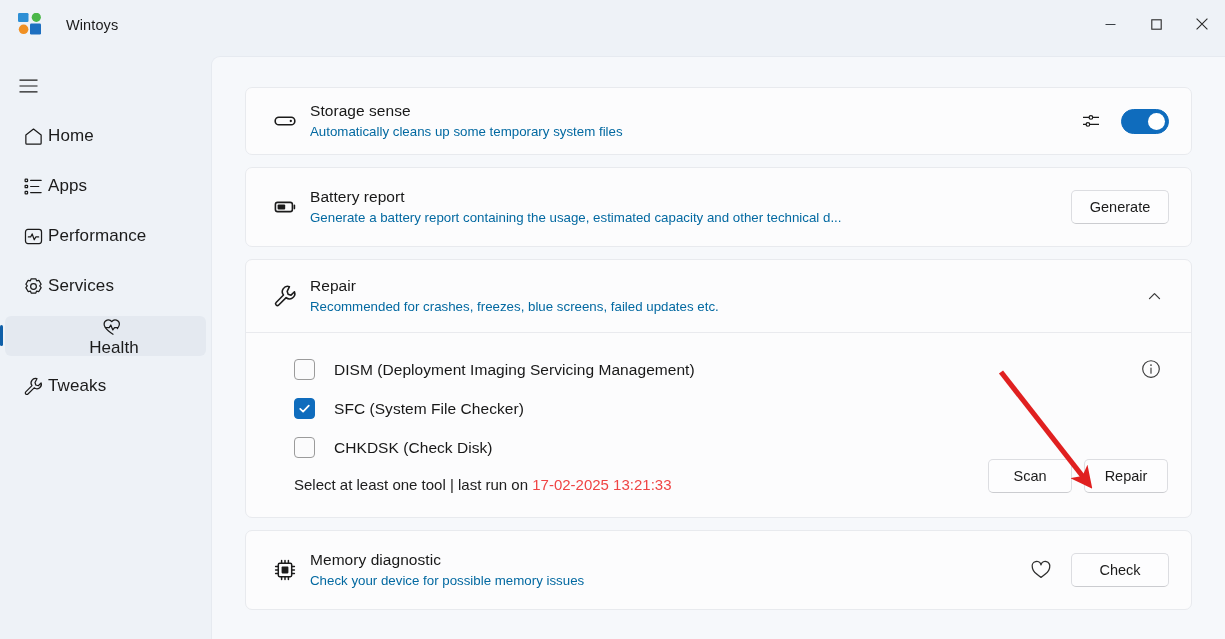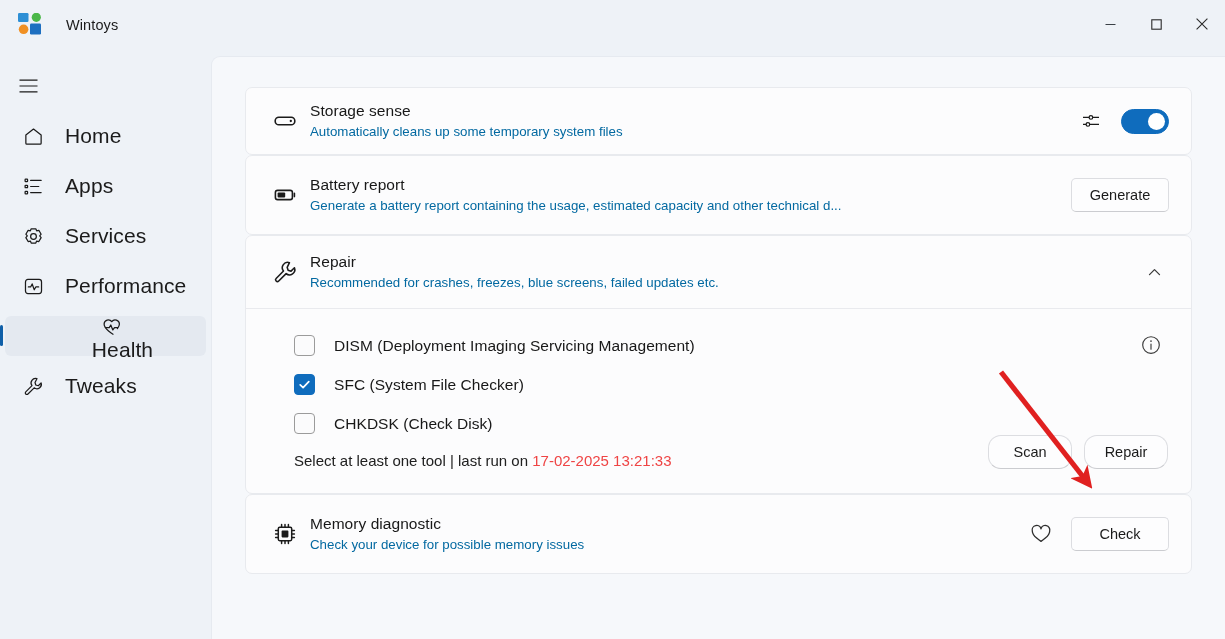--- a/index.html
+++ b/index.html
@@ -40,49 +40,49 @@
   .navitem {
     position: relative; height: 40px; margin-bottom: 10px;
     display: flex; align-items: center; border-radius: 6px; padding-left: 15px;
   }
   .navitem.active { background: #E4E9F0; flex-direction: column; }
   .navitem.active::before {
     content: ""; position: absolute; left: -5px; top: 9px;
     width: 3px; height: 21px; border-radius: 2px; background: #0F5FA8;
   }
   .navicon { width: 26px; height: 26px; display: flex; align-items: center; justify-content: center; color: #1B1B1B; }
-  .navlabel { margin-left: 19px; font-size: 21px; color: #1B1B1B; letter-spacing: .1px; }
+  .navlabel { margin-left: 2px; font-size: 17px; color: #1B1B1B; letter-spacing: .1px; }
 
   
   .panel {
     position: absolute; left: 211px; top: 56px; width: 1014px; height: 583px;
     background: #F6F8FB; border-top-left-radius: 9px;
     border-top: 1px solid #E6EAF0; border-left: 1px solid #E6EAF0;
     overflow: hidden;
   }
   .scrollarea { position: absolute; inset: 0; padding: 0 33px; }
 
   .card {
     background: #FCFCFD; border: 1px solid #E8EAEE; border-radius: 7px;
-    position: relative;
+    margin-bottom: 12px; position: relative;
   }
   .card-row { display: flex; align-items: center; min-height: 66px; padding: 0 22px 0 20px; }
   .card-icon { width: 38px; flex: 0 0 38px; display: flex; align-items: center; justify-content: center; color: #1B1B1B; }
   .card-text { flex: 1 1 auto; min-width: 0; padding-left: 6px; }
   .card-title { font-size: 15.5px; color: #181818; line-height: 20px; letter-spacing: .05px; }
   .card-sub { font-size: 13.3px; color: #0369a1; line-height: 19px; margin-top: 1px; white-space: nowrap; overflow: hidden; text-overflow: ellipsis; }
   .card-actions { display: flex; align-items: center; gap: 14px; flex: 0 0 auto; margin-left: 16px; }
 
   .btn {
     min-width: 98px; height: 34px; padding: 8px 14px;
     background: #FDFDFE; border: 1px solid #DCDDE1; border-bottom-color: #CBCCD0;
     border-radius: 5px; font-size: 14.5px; font-family: inherit; color: #1B1B1B;
     cursor: pointer;
   }
-  .btn.narrow { min-width: 84px; border-radius: 13px; }
+  .btn.narrow { min-width: 84px; }
 
   .toggle {
     width: 48px; height: 25px; border-radius: 13px; background: #0F6CBD;
     position: relative; cursor: pointer; border: 1px solid #0F6CBD;
   }
   .toggle .knob {
     position: absolute; right: 3px; top: 3px; width: 17px; height: 17px;
     border-radius: 50%; background: #fff;
   }
 
@@ -172,36 +172,36 @@
             <rect x="2.2" y="9.7" width="2.6" height="2.6" rx="0.6"></rect>
             <rect x="2.2" y="16.1" width="2.6" height="2.6" rx="0.6"></rect>
             <path d="M8 4.6 H19 M8 11 H16.5 M8 17.4 H19"></path>
           </svg>
         </span>
         <span class="navlabel">Apps</span>
       </div>
 
       <div class="navitem">
         <span class="navicon">
+          <svg width="21" height="21" viewBox="0 0 22 22" fill="none" stroke="#1B1B1B" stroke-width="1.3" stroke-linejoin="round" stroke-linecap="round">
+            <rect x="2.6" y="3.6" width="16.8" height="14.8" rx="2.6"></rect>
+            <path d="M5.6 11.5 H8 L9.6 8.3 L11.8 14.4 L13.4 11.5 H16.4"></path>
+          </svg>
+        </span>
+        <span class="navlabel">Performance</span>
+      </div>
+
+      <div class="navitem">
+        <span class="navicon">
           <svg width="21" height="21" viewBox="0 0 22 22" fill="none" stroke="#1B1B1B" stroke-width="1.3" stroke-linejoin="round">
             <path d="M8.6 2.9 h4.8 l0.9 2.1 2.3 -0.5 2.4 4.1 -1.5 1.8 1.5 1.8 -2.4 4.1 -2.3 -0.5 -0.9 2.1 H8.6 l-0.9 -2.1 -2.3 0.5 -2.4 -4.1 1.5 -1.8 -1.5 -1.8 2.4 -4.1 2.3 0.5 Z"></path>
             <circle cx="11" cy="11" r="3"></circle>
           </svg>
         </span>
         <span class="navlabel">Services</span>
-      </div>
-
-      <div class="navitem">
-        <span class="navicon">
-          <svg width="21" height="21" viewBox="0 0 22 22" fill="none" stroke="#1B1B1B" stroke-width="1.3" stroke-linejoin="round" stroke-linecap="round">
-            <rect x="2.6" y="3.6" width="16.8" height="14.8" rx="2.6"></rect>
-            <path d="M5.6 11.5 H8 L9.6 8.3 L11.8 14.4 L13.4 11.5 H16.4"></path>
-          </svg>
-        </span>
-        <span class="navlabel">Performance</span>
       </div>
 
       <div class="navitem active">
         <span class="navicon">
           <svg width="22" height="22" viewBox="0 0 23 22" fill="none" stroke="#1B1B1B" stroke-width="1.3" stroke-linejoin="round" stroke-linecap="round">
             <path d="M11.5 18.6 C11.5 18.6 2.2 13.2 2.2 7.9 a4.4 4.4 0 0 1 8.0 -2.5 a4.4 4.4 0 0 1 8.0 2.5 c0 1.6 -0.85 3.2 -2.1 4.7"></path>
             <path d="M3.5 11.6 H7.6 L9.2 8.9 L11.3 14.1 L13.1 11.6 H16.3"></path>
           </svg>
         </span>
         <span class="navlabel">Health</span>

